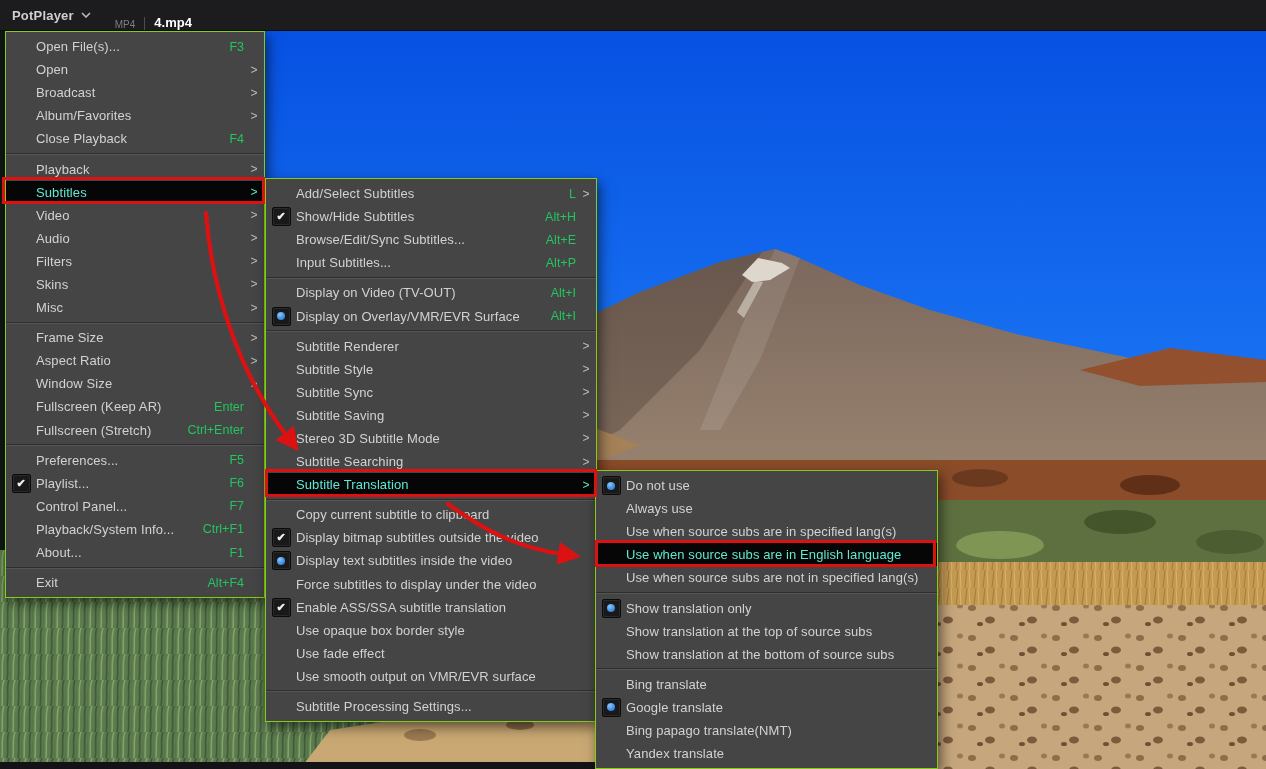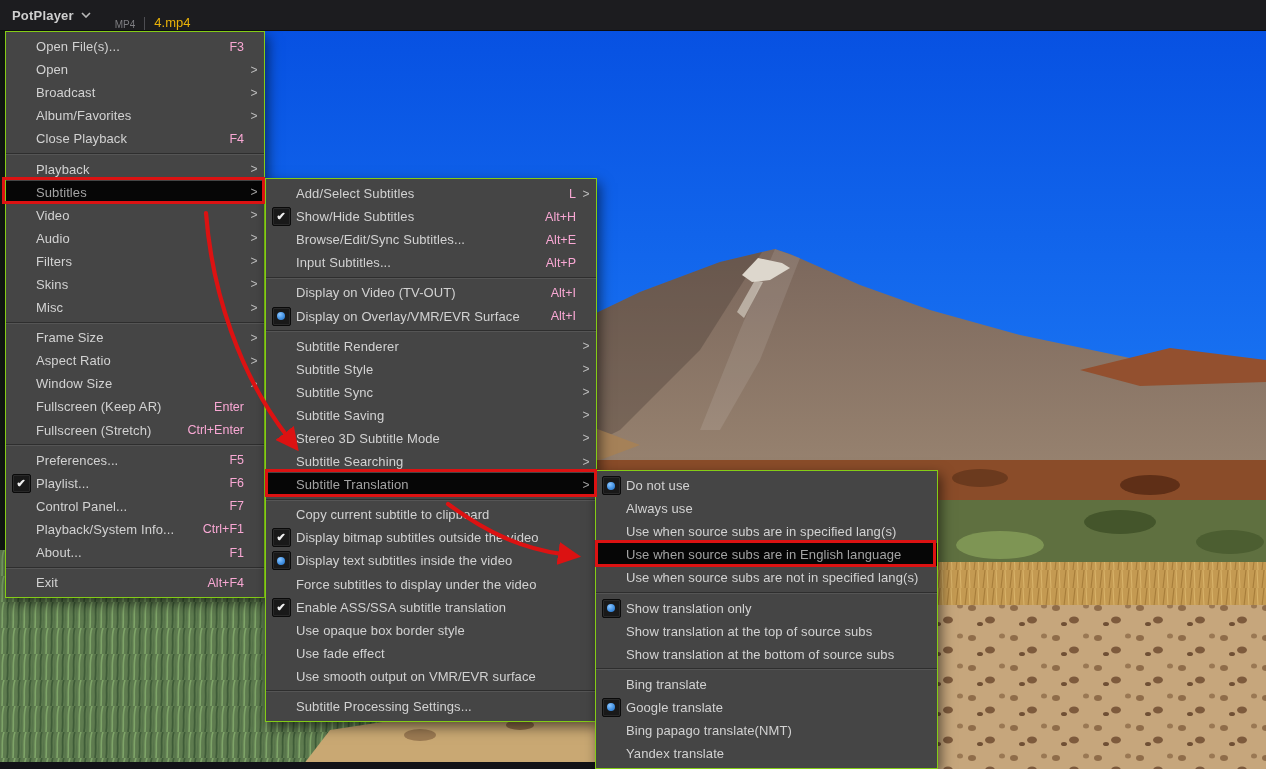--- a/index.html
+++ b/index.html
@@ -6,45 +6,45 @@
   .stage{position:relative;width:1266px;height:769px;overflow:hidden;
          font-family:"Liberation Sans",sans-serif;background:#000;}
 
   
   .titlebar{position:absolute;left:0;top:0;width:1266px;height:30px;background:#1c1c1f;
             display:flex;align-items:flex-end;z-index:30;border-bottom:1px solid #0c0c0e;}
   .tb-app{display:flex;align-items:center;gap:7px;padding:0 14px 0 12px;height:100%;}
   .tb-app-name{font-size:13px;font-weight:600;color:#cfcfcf;letter-spacing:.2px;}
   .tb-codec{font-size:10px;color:#7e7e82;margin-left:10px;}
   .tb-pipe{width:1px;height:13px;background:#4d4d52;margin:0 9px;}
-  .tb-file{font-size:13px;color:#eab308;}
+  .tb-file{font-size:13px;color:#ffffff;font-weight:bold;}
 
   
   .photo{position:absolute;left:0;top:30px;z-index:1;}
 
   
   .menu{position:absolute;background:#454545;border:1px solid #84cc16;
         box-shadow:3px 5px 12px rgba(0,0,0,.55);padding:3px 0;z-index:20;}
   #menu-main{left:5px;top:31px;width:258px;}
   #menu-subtitles{left:265px;top:178px;width:330px;}
   #menu-translation{left:595px;top:470px;width:341px;}
   .mi{height:23.1px;display:flex;align-items:center;cursor:default;}
   .sep{border-top:1px solid #2e2e2e;border-bottom:1px solid #555555;margin:2.5px 0;}
   .state{flex:0 0 30px;display:flex;align-items:center;justify-content:center;}
   .sbox{width:17px;height:17px;border-radius:2px;background:#191919;border:1px solid #0a0a0a;
         box-shadow:inset 0 0 0 1px rgba(255,255,255,.07);
         display:flex;align-items:center;justify-content:center;}
   .check{color:#f0f0f0;font-size:11px;font-weight:bold;line-height:1;}
   .rdot{width:8px;height:8px;border-radius:50%;
         background:radial-gradient(circle at 35% 30%,#8cc6ff 0%,#3e8ee0 60%,#2a6cb8 100%);}
   .lbl{font-size:13px;color:#d2d2d2;white-space:nowrap;letter-spacing:.1px;}
-  .sc{margin-left:auto;font-size:12.5px;color:#f9a8d4;padding-left:14px;white-space:nowrap;}
+  .sc{margin-left:auto;font-size:12.5px;color:#22c55e;padding-left:14px;white-space:nowrap;}
   .arr{flex:0 0 20px;text-align:center;font-size:12px;color:#bdbdbd;}
   .mi.hl{background:#060606;}
-  .mi.hl .lbl,.mi.hl .sc,.mi.hl .arr{color:#a3a3a3;}
+  .mi.hl .lbl,.mi.hl .sc,.mi.hl .arr{color:#5eead4;}
 
   
   .rbox{position:absolute;border:3px solid #dc1212;z-index:55;pointer-events:none;}
   #box-subtitles{left:2px;top:177px;width:257px;height:21px;}
   #box-translation{left:265px;top:469px;width:326px;height:22px;}
   #box-english{left:595px;top:540px;width:335px;height:21px;}
   .arrows{position:absolute;left:0;top:0;z-index:60;pointer-events:none;}
 </style>
 </head>
 <body>

